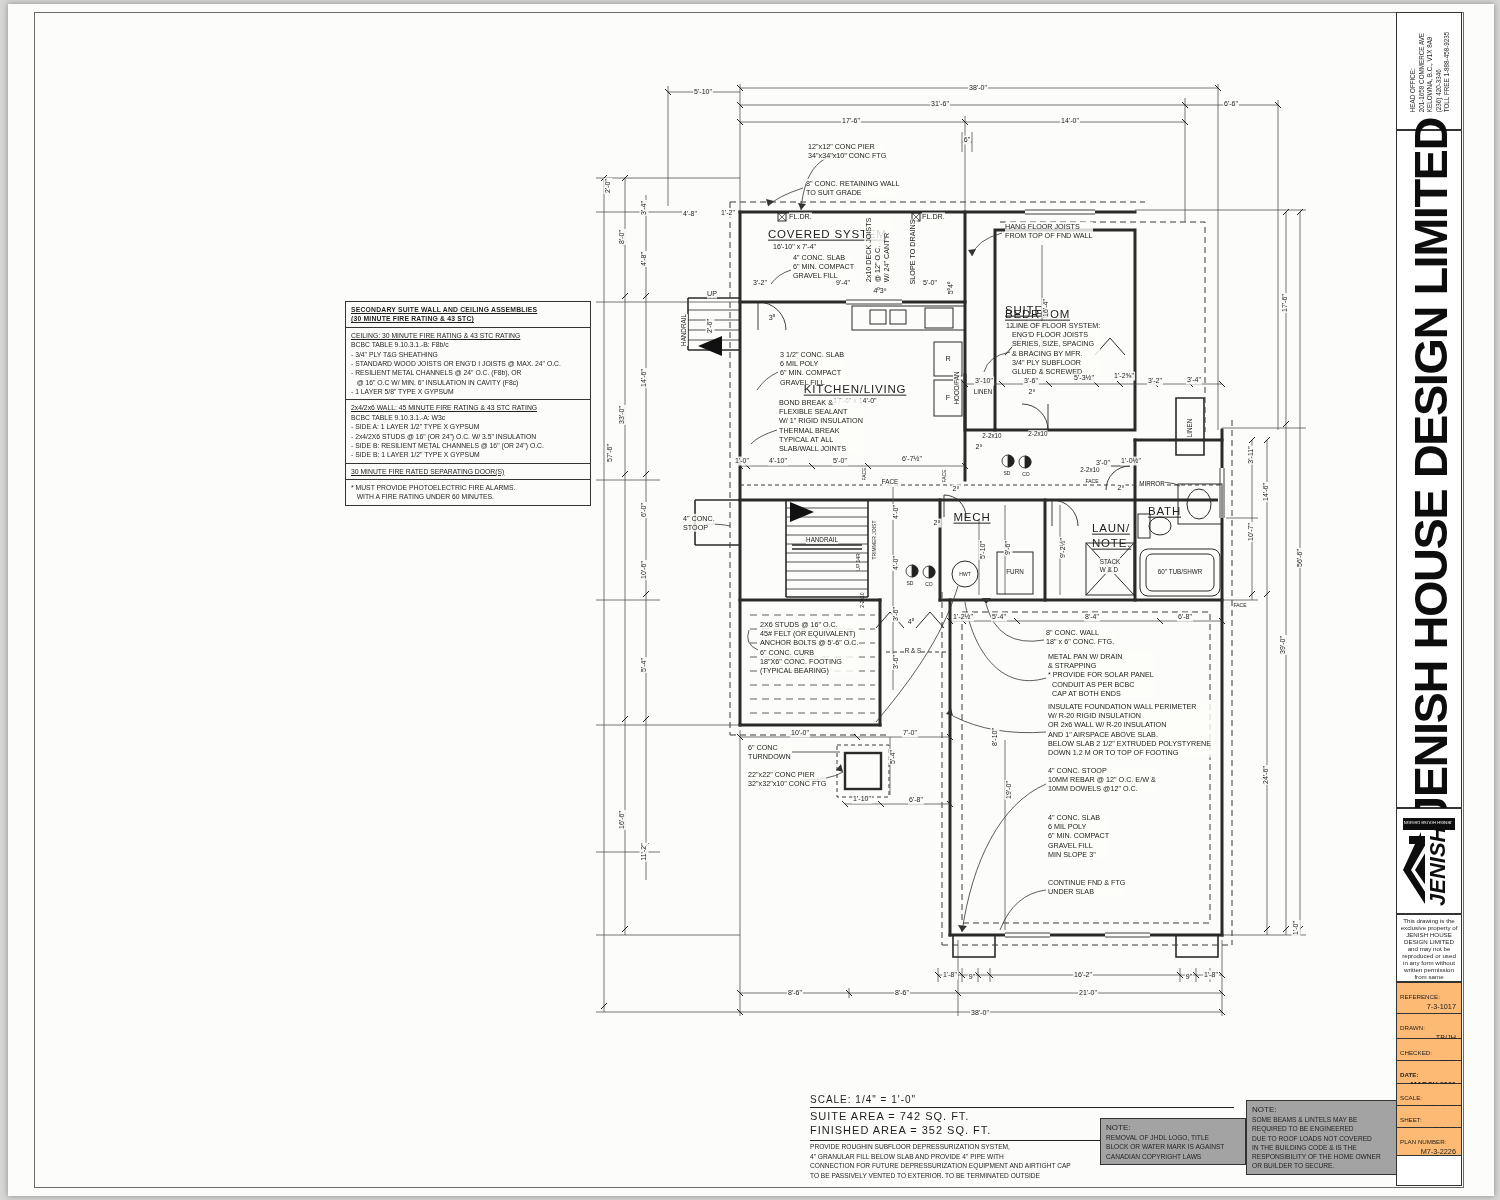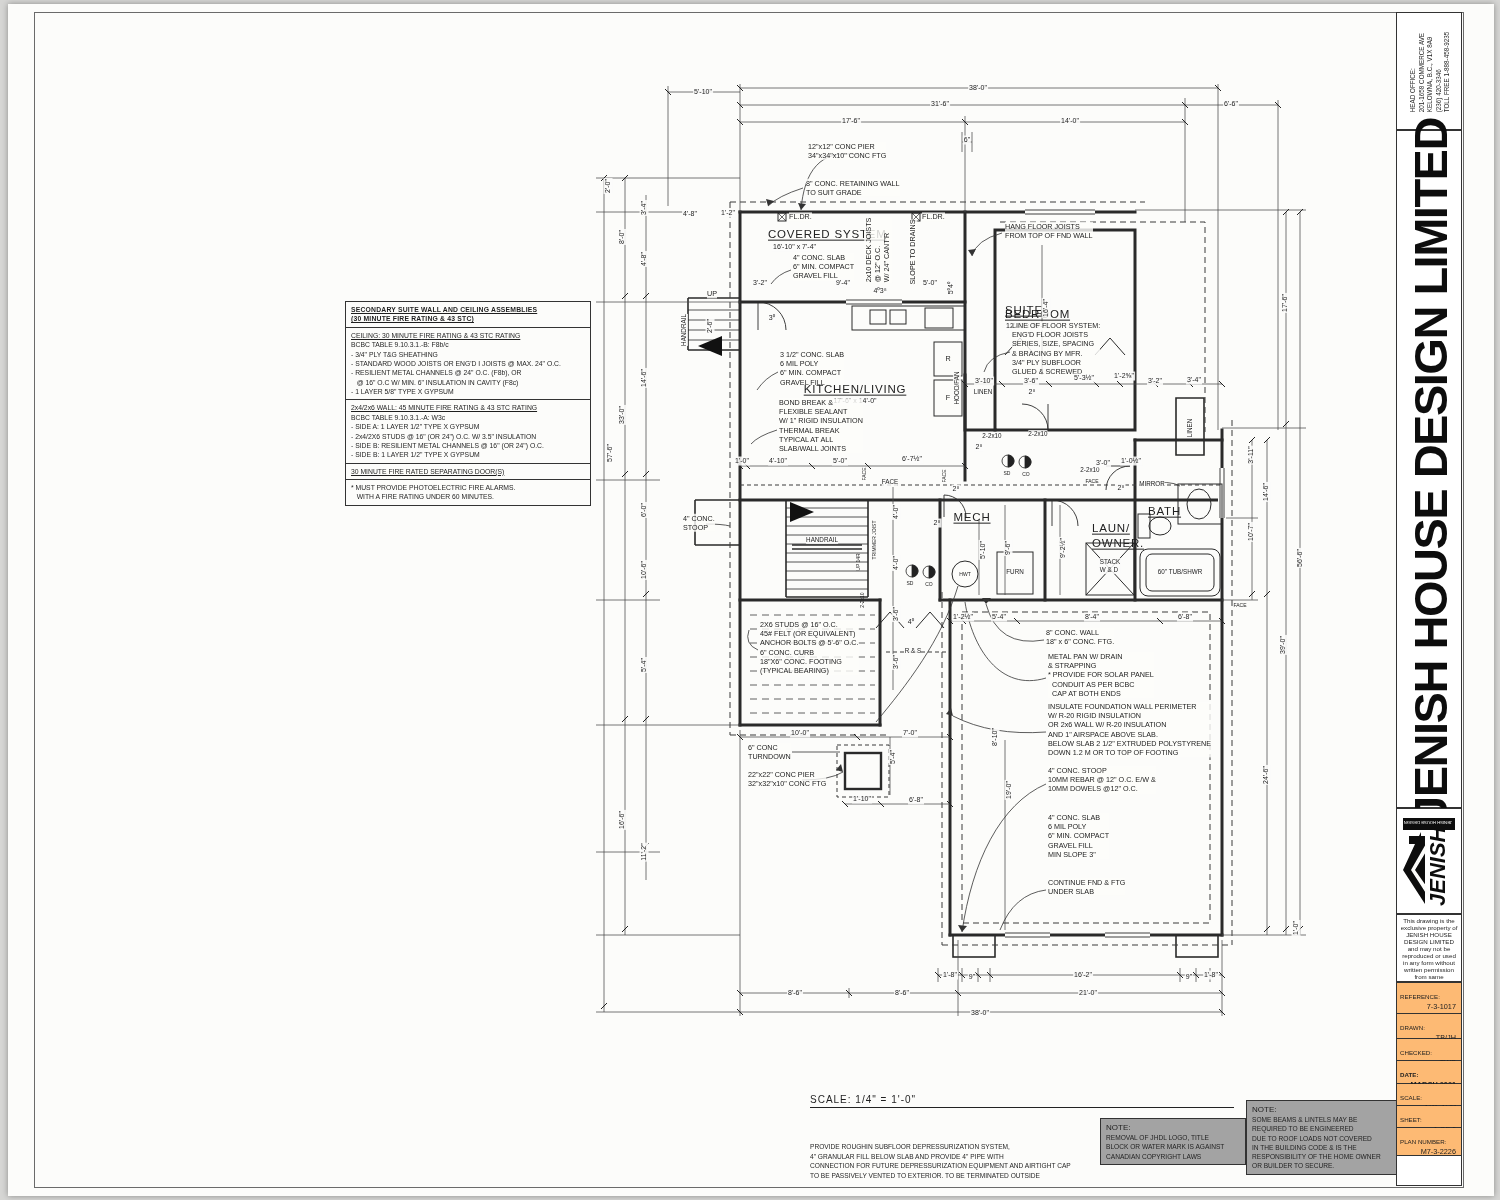--- a/index.html
+++ b/index.html
@@ -289,21 +289,21 @@
       <div class="ann tiny" style="left: 957px; top: 388px; transform: translate(-50%, -50%) rotate(-90deg);">HOOD/FAN</div>
       <div class="ann tiny" style="left: 983px; top: 392px; transform: translate(-50%, -50%);">LINEN</div>
       <div class="ann tiny" style="left: 1190px; top: 428px; transform: translate(-50%, -50%) rotate(-90deg);">LINEN</div>
       <div class="ann tiny" style="left: 1152px; top: 484px; transform: translate(-50%, -50%);">MIRROR</div>
       <div class="ann room" style="left: 1148px; top: 511px; transform: translate(0px, -50%);">BATH</div>
       <div class="ann tiny" style="left: 1180px; top: 572px; transform: translate(-50%, -50%);">60" TUB/SHWR</div>
       <div class="ann room" style="left: 972px; top: 517px; transform: translate(-50%, -50%);">MECH</div>
       <div class="ann micro" style="left: 965px; top: 574px; transform: translate(-50%, -50%);">HWT</div>
       <div class="ann tiny" style="left: 1015px; top: 572px; transform: translate(-50%, -50%);">FURN</div>
       <div class="ann room" style="left: 1092px; top: 528px; transform: translate(0px, -50%);">LAUN/</div>
-      <div class="ann room" style="left: 1092px; top: 543px; transform: translate(0px, -50%);">OWNER.</div>
+      <div class="ann room" style="left: 1092px; top: 543px; transform: translate(0px, -50%);">NOTE.</div>
       <div class="ann tiny" style="left: 1110px; top: 566px; transform: translate(-50%, -50%);">STACK
 W &amp; D</div>
       <div class="ann tiny" style="left: 822px; top: 540px; transform: translate(-50%, -50%);">HANDRAIL</div>
       <div class="ann micro" style="left: 858px; top: 562px; transform: translate(-50%, -50%) rotate(-90deg);">UP 14R</div>
       <div class="ann micro" style="left: 874px; top: 540px; transform: translate(-50%, -50%) rotate(-90deg);">TRIMMER JOIST</div>
       <div class="ann call" style="left: 683px; top: 523px; transform: translate(0px, -50%);">4" CONC.
 STOOP</div>
       <div class="ann dim" style="left: 742px; top: 461px; transform: translate(-50%, -50%);">1'-0"</div>
       <div class="ann dim" style="left: 778px; top: 461px; transform: translate(-50%, -50%);">4'-10"</div>
       <div class="ann dim" style="left: 840px; top: 461px; transform: translate(-50%, -50%);">5'-0"</div>
@@ -447,20 +447,24 @@
           <div class="u" style="white-space: pre;">30 MINUTE FIRE RATED SEPARATING DOOR(S)</div>
         </div>
         <div class="note-sec">
           <div style="white-space: pre;">* MUST PROVIDE PHOTOELECTRIC FIRE ALARMS.</div>
           <div style="white-space: pre;">   WITH A FIRE RATING UNDER 60 MINUTES.</div>
         </div>
       </div>
   </div>
 
   <div class="scale-line">SCALE:  1/4"  =  1'-0"</div>
+  <div class="area-lines">
+    <div>SUITE  AREA  =  742  SQ.  FT.</div>
+    <div>FINISHED  AREA  =  352  SQ.  FT.</div>
+  </div>
   <div class="provision" id="provision">
       <div>PROVIDE ROUGHIN SUBFLOOR DEPRESSURIZATION SYSTEM,</div>
       <div>4" GRANULAR FILL BELOW SLAB AND PROVIDE 4" PIPE WITH</div>
       <div>CONNECTION FOR FUTURE DEPRESSURIZATION EQUIPMENT AND AIRTIGHT CAP</div>
       <div>TO BE PASSIVELY VENTED TO EXTERIOR. TO BE TERMINATED OUTSIDE</div>
     </div>
   <div class="note-box" id="note-jhdl">
     <div class="nb-title">NOTE:</div>
     <div class="nb-lines">
         <div>REMOVAL OF JHDL LOGO, TITLE</div>

